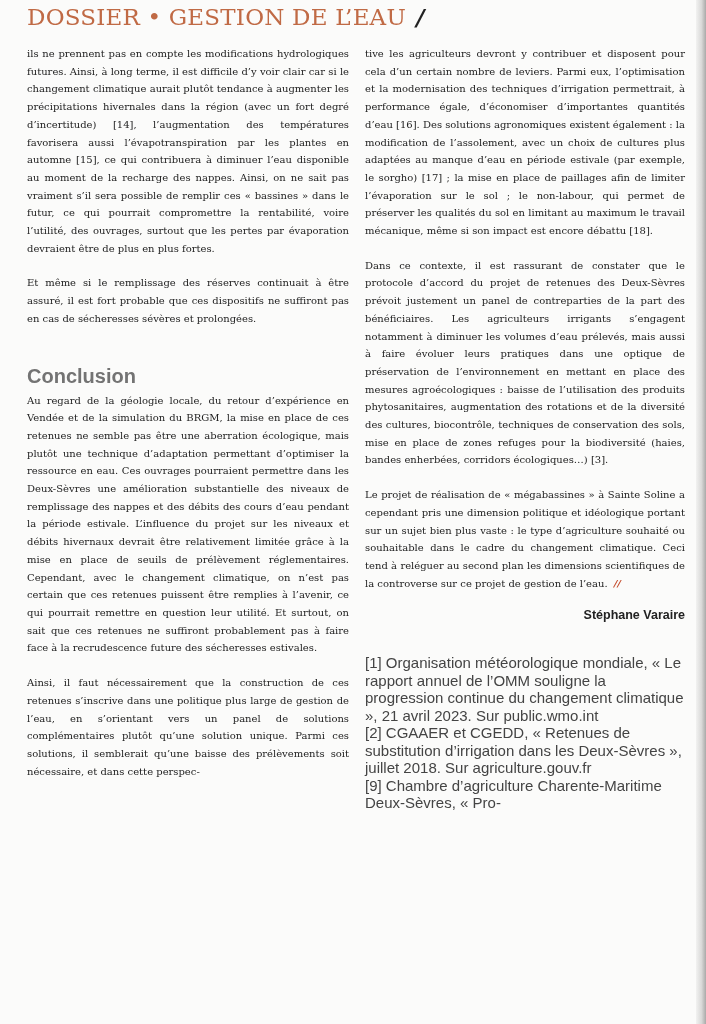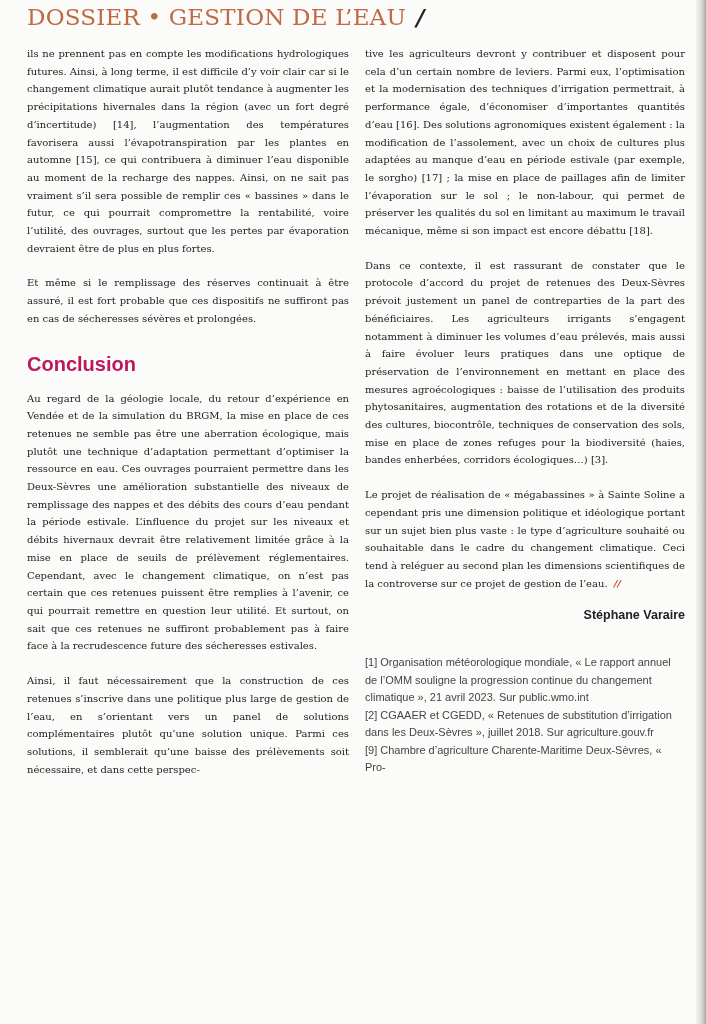--- a/index.html
+++ b/index.html
@@ -27,55 +27,55 @@
     }
     .col.left { left: 27px; }
     .col.right { left: 365px; width: 320px; }
     p.body {
       margin: 0 0 17px 0;
       font-size: 10px; line-height: 17.7px;
       text-align: justify;
       hyphens: none;
     }
     h2.section {
-      margin: 0 0 14px 0;
+      margin: 0 0 4px 0;
       font-family: "Liberation Sans", sans-serif;
       font-weight: bold; font-size: 20px; line-height: 24px;
-      color: #be185d;
+      color: #737373;
     }
     .end-mark { color: #c44a2a; font-weight: bold; font-style: italic; margin-left: 6px; }
     .author {
       text-align: right;
       font-family: Liberation Sans, sans-serif;
       font-weight: bold; font-size: 12.5px;
       margin: 16px 0 32px 0; color: #222;
     }
     .refs-title {
       font-family: "Liberation Sans", sans-serif;
       font-weight: bold; font-size: 11.5px; color: #222;
       margin: 0 0 3px 0;
     }
     .ref {
       font-family: "Liberation Sans", sans-serif;
-      font-size: 11px; line-height: 17.5px; color: #444;
+      font-size: 15px; line-height: 17.5px; color: #444;
       margin: 0;
     }
   </style>
 </head>
 <body>
 
 <div class="gutter"></div>
 
 <div class="header">
   <span>DOSSIER • GESTION DE L’EAU</span><span class="slash">/</span>
 </div>
 
 <div class="col left">
   <p class="body">ils ne prennent pas en compte les modifications hydrologiques futures. Ainsi, à long terme, il est difficile d’y voir clair car si le changement climatique aurait plutôt tendance à augmenter les précipitations hivernales dans la région (avec un fort degré d’incertitude) [14], l’augmentation des températures favorisera aussi l’évapotranspiration par les plantes en automne [15], ce qui contribuera à diminuer l’eau disponible au moment de la recharge des nappes. Ainsi, on ne sait pas vraiment s’il sera possible de remplir ces « bassines » dans le futur, ce qui pourrait compromettre la rentabilité, voire l’utilité, des ouvrages, surtout que les pertes par évaporation devraient être de plus en plus fortes.</p>
-  <p class="body" style="margin-bottom:24px;">Et même si le remplissage des réserves continuait à être assuré, il est fort probable que ces dispositifs ne suffiront pas en cas de sécheresses sévères et prolongées.</p>
+  <p class="body" style="margin-bottom:36px;">Et même si le remplissage des réserves continuait à être assuré, il est fort probable que ces dispositifs ne suffiront pas en cas de sécheresses sévères et prolongées.</p>
   <h2 class="section">Conclusion</h2>
   <p class="body">Au regard de la géologie locale, du retour d’expérience en Vendée et de la simulation du BRGM, la mise en place de ces retenues ne semble pas être une aberration écologique, mais plutôt une technique d’adaptation permettant d’optimiser la ressource en eau. Ces ouvrages pourraient permettre dans les Deux-Sèvres une amélioration substantielle des niveaux de remplissage des nappes et des débits des cours d’eau pendant la période estivale. L’influence du projet sur les niveaux et débits hivernaux devrait être relativement limitée grâce à la mise en place de seuils de prélèvement réglementaires. Cependant, avec le changement climatique, on n’est pas certain que ces retenues puissent être remplies à l’avenir, ce qui pourrait remettre en question leur utilité. Et surtout, on sait que ces retenues ne suffiront probablement pas à faire face à la recrudescence future des sécheresses estivales.</p>
   <p class="body">Ainsi, il faut nécessairement que la construction de ces retenues s’inscrive dans une politique plus large de gestion de l’eau, en s’orientant vers un panel de solutions complémentaires plutôt qu’une solution unique. Parmi ces solutions, il semblerait qu’une baisse des prélèvements soit nécessaire, et dans cette perspec-</p>
 </div>
 
 <div class="col right">
   <p class="body">tive les agriculteurs devront y contribuer et disposent pour cela d’un certain nombre de leviers. Parmi eux, l’optimisation et la modernisation des techniques d’irrigation permettrait, à performance égale, d’économiser d’importantes quantités d’eau [16]. Des solutions agronomiques existent également : la modification de l’assolement, avec un choix de cultures plus adaptées au manque d’eau en période estivale (par exemple, le sorgho) [17] ; la mise en place de paillages afin de limiter l’évaporation sur le sol ; le non-labour, qui permet de préserver les qualités du sol en limitant au maximum le travail mécanique, même si son impact est encore débattu [18].</p>
   <p class="body">Dans ce contexte, il est rassurant de constater que le protocole d’accord du projet de retenues des Deux-Sèvres prévoit justement un panel de contreparties de la part des bénéficiaires. Les agriculteurs irrigants s’engagent notamment à diminuer les volumes d’eau prélevés, mais aussi à faire évoluer leurs pratiques dans une optique de préservation de l’environnement en mettant en place des mesures agroécologiques : baisse de l’utilisation des produits phytosanitaires, augmentation des rotations et de la diversité des cultures, biocontrôle, techniques de conservation des sols, mise en place de zones refuges pour la biodiversité (haies, bandes enherbées, corridors écologiques…) [3].</p>
   <p class="body" style="margin-bottom:0;"><span>Le projet de réalisation de « mégabassines » à Sainte Soline a cependant pris une dimension politique et idéologique portant sur un sujet bien plus vaste : le type d’agriculture souhaité ou souhaitable dans le cadre du changement climatique. Ceci tend à reléguer au second plan les dimensions scientifiques de la controverse sur ce projet de gestion de l’eau.</span><span class="end-mark">//</span></p>
   <div class="author">Stéphane Varaire</div>

